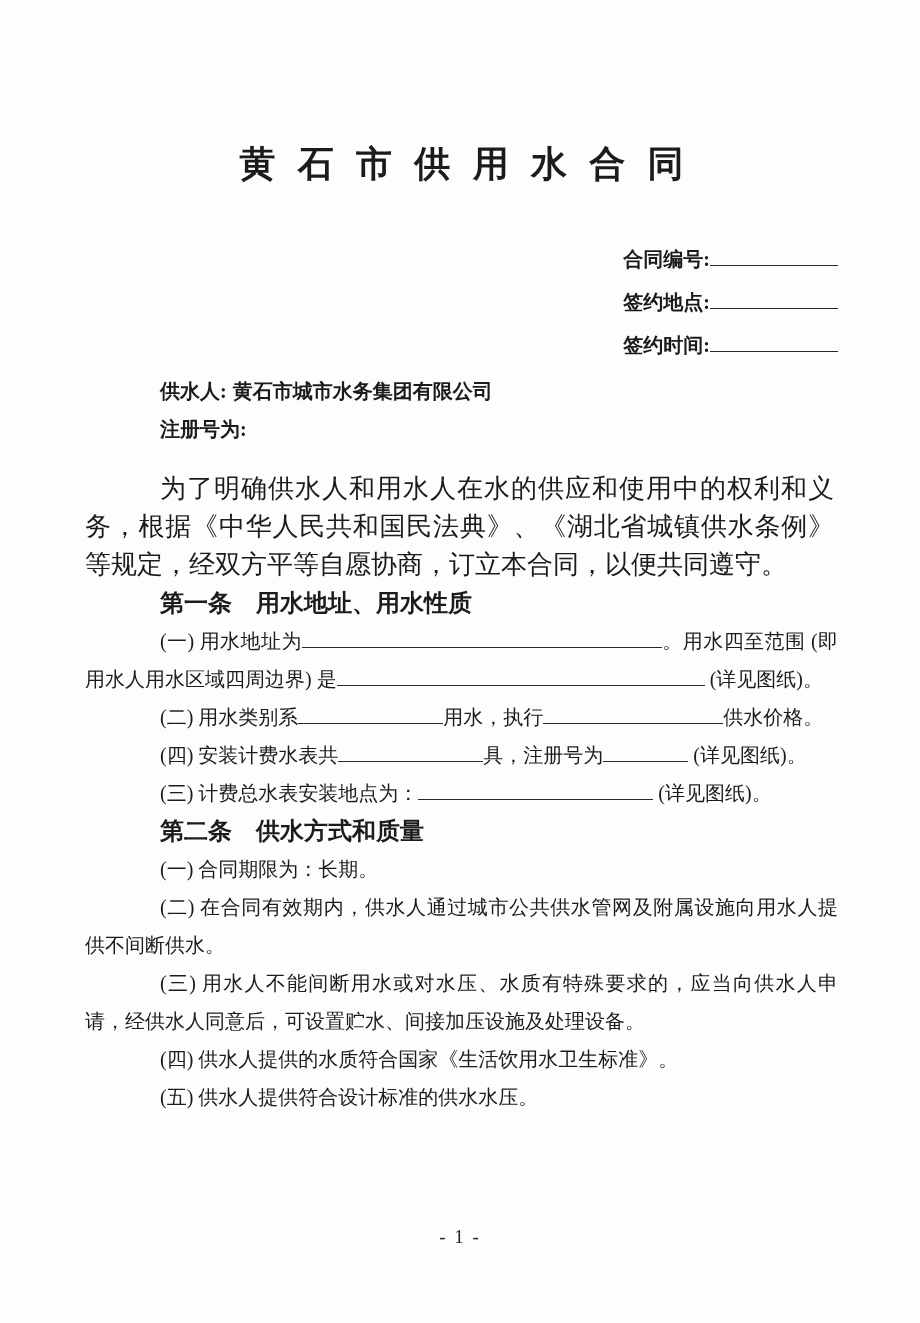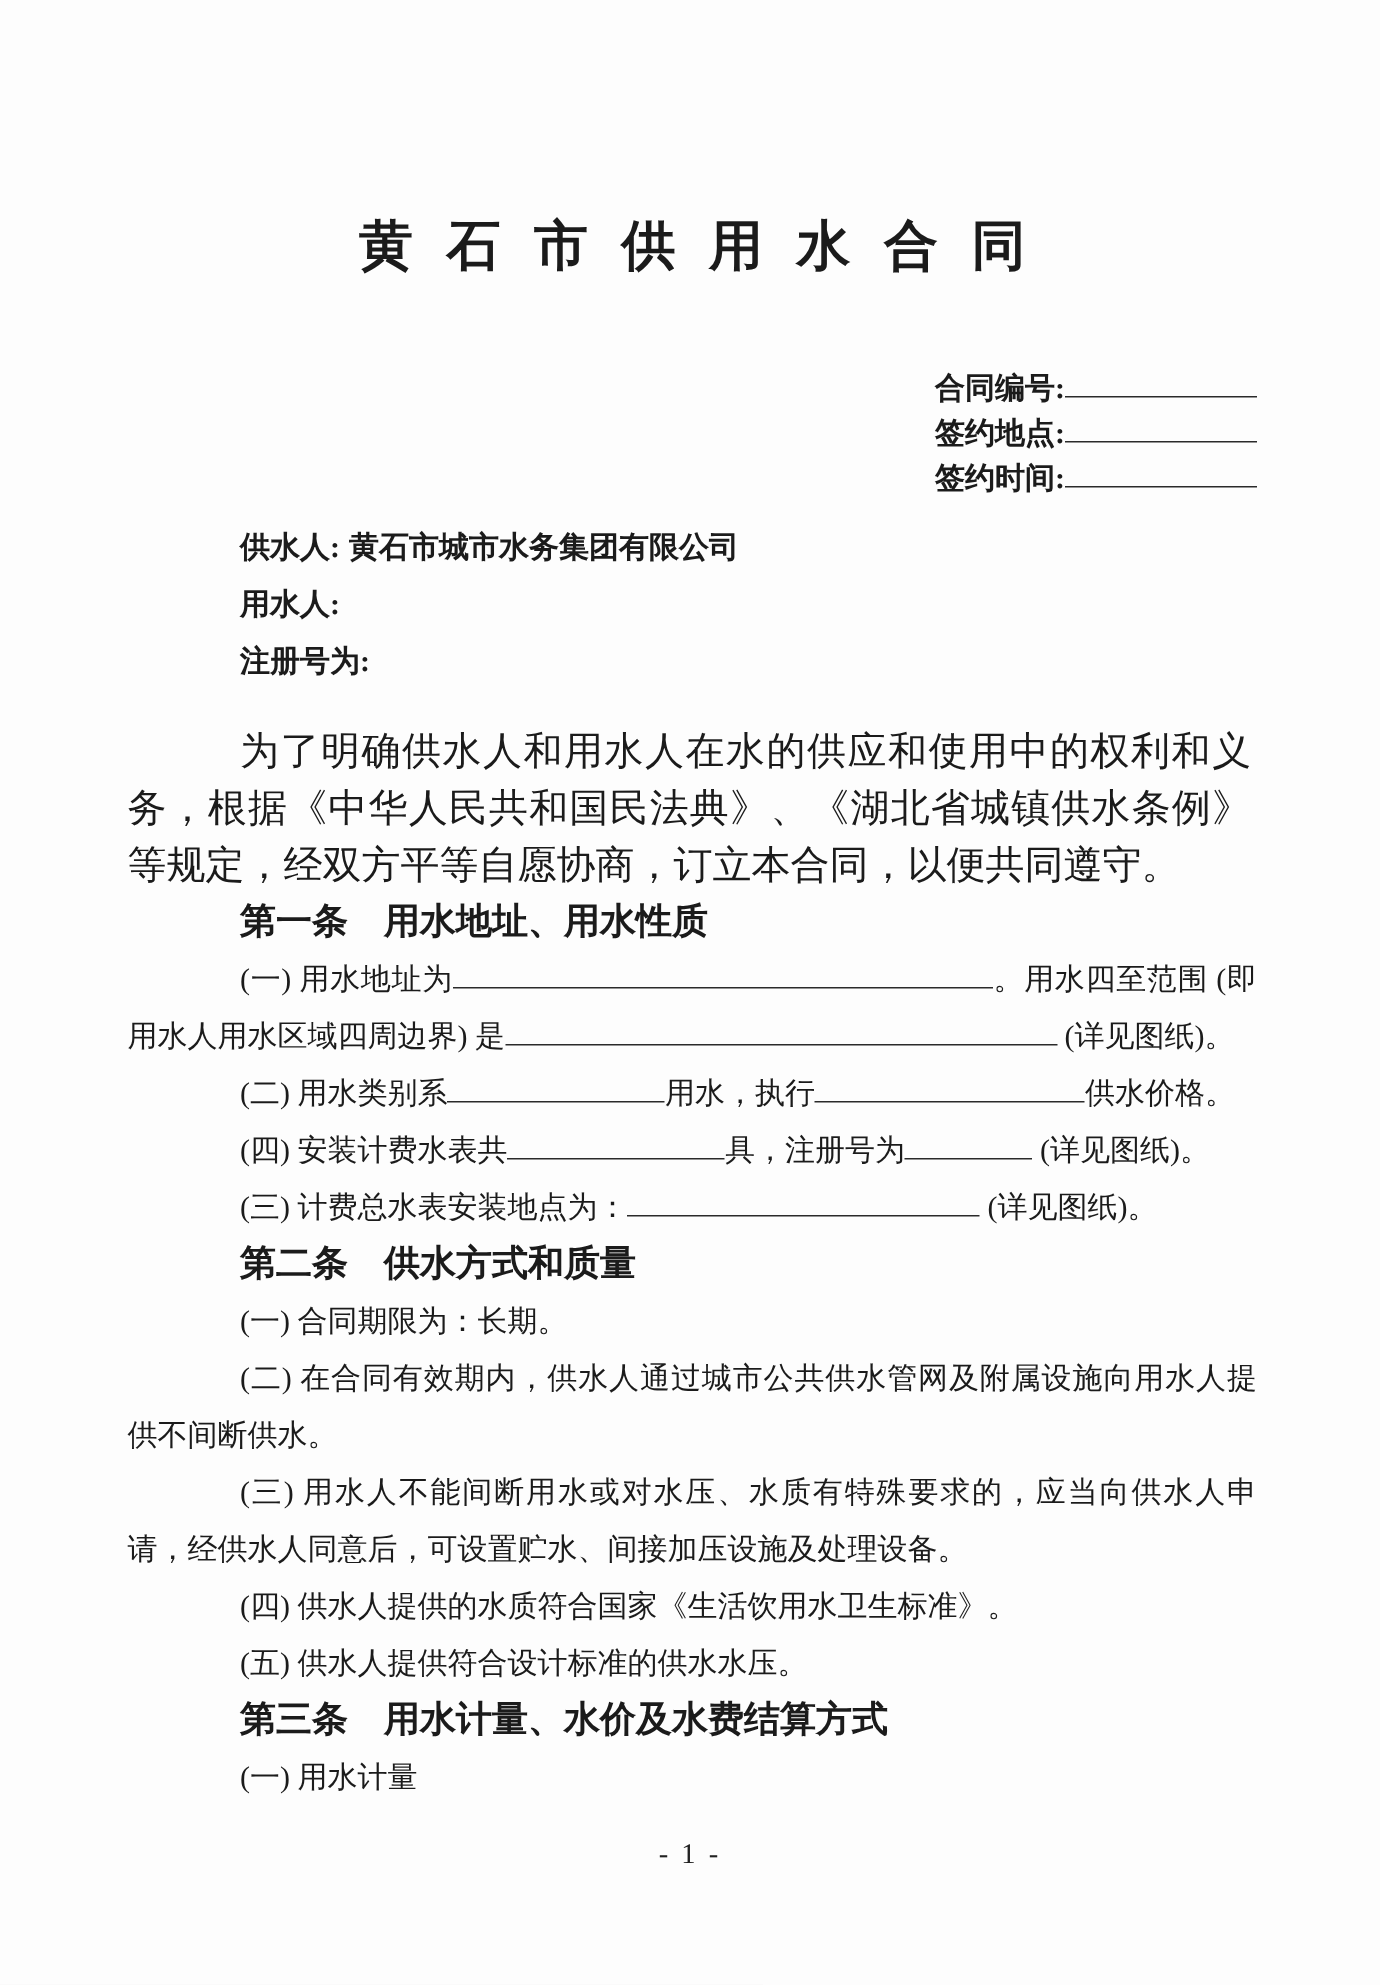--- a/index.html
+++ b/index.html
@@ -26,20 +26,21 @@
     font-weight:bold;
     text-align:center;
     letter-spacing:0.62em;
     white-space:nowrap;
   }
   .meta{
     margin-top:56px;
     display:flex;
     flex-direction:column;
     align-items:flex-end;
+    gap:13px;
   }
   .meta-row{
     font-size:20px;
     line-height:30px;
     font-weight:bold;
     white-space:nowrap;
   }
   .parties{
     margin-top:16px;
     padding-left:75px;
@@ -100,21 +101,20 @@
   <h1 class="doc-title">黄石市供用水合同</h1>
 
   <div class="meta" id="meta">
       <div class="meta-row"><span class="label">合同编号:</span><span class="blank" style="width: 128px;"></span></div>
       <div class="meta-row"><span class="label">签约地点:</span><span class="blank" style="width: 128px;"></span></div>
       <div class="meta-row"><span class="label">签约时间:</span><span class="blank" style="width: 128px;"></span></div>
     </div>
 
   <div class="parties" id="parties">
       <div class="party-row"><span class="label">供水人:</span><span class="value">黄石市城市水务集团有限公司</span></div>
-      <div class="party-row"><span class="label">用水人:</span><span class="value"></span></div>
       <div class="party-row"><span class="label">注册号为:</span><span class="value"></span></div>
     </div>
 
   <p class="preamble">为了明确供水人和用水人在水的供应和使用中的权利和义务，根据《中华人民共和国民法典》、《湖北省城镇供水条例》等规定，经双方平等自愿协商，订立本合同，以便共同遵守。</p>
 
   <div id="articles">
       <div class="article">
         <h2 class="article-heading">第一条　用水地址、用水性质</h2>
         <p class="clause"><span class="clause-text">(一) 用水地址为</span><span class="blank" style="width: 360px;"></span><span class="clause-text">。用水四至范围 (即用水人用水区域四周边界) 是</span><span class="blank" style="width: 368px;"></span><span class="clause-text"> (详见图纸)。</span></p>
         <p class="clause"><span class="clause-text">(二) 用水类别系</span><span class="blank" style="width: 145px;"></span><span class="clause-text">用水，执行</span><span class="blank" style="width: 180px;"></span><span class="clause-text">供水价格。</span></p>
@@ -122,21 +122,17 @@
         <p class="clause"><span class="clause-text">(三) 计费总水表安装地点为：</span><span class="blank" style="width: 235px;"></span><span class="clause-text"> (详见图纸)。</span></p>
       </div>
       <div class="article">
         <h2 class="article-heading">第二条　供水方式和质量</h2>
         <p class="clause"><span class="clause-text">(一) 合同期限为：长期。</span></p>
         <p class="clause"><span class="clause-text">(二) 在合同有效期内，供水人通过城市公共供水管网及附属设施向用水人提供不间断供水。</span></p>
         <p class="clause"><span class="clause-text">(三) 用水人不能间断用水或对水压、水质有特殊要求的，应当向供水人申请，经供水人同意后，可设置贮水、间接加压设施及处理设备。</span></p>
         <p class="clause"><span class="clause-text">(四) 供水人提供的水质符合国家《生活饮用水卫生标准》。</span></p>
         <p class="clause"><span class="clause-text">(五) 供水人提供符合设计标准的供水水压。</span></p>
       </div>
-      <div class="article">
-        <h2 class="article-heading">第三条　用水计量、水价及水费结算方式</h2>
-        <p class="clause"><span class="clause-text">(一) 用水计量</span></p>
-      </div>
     </div>
 
   <div class="page-footer">- 1 -</div>
 
 </div>
 
 </body></html>

